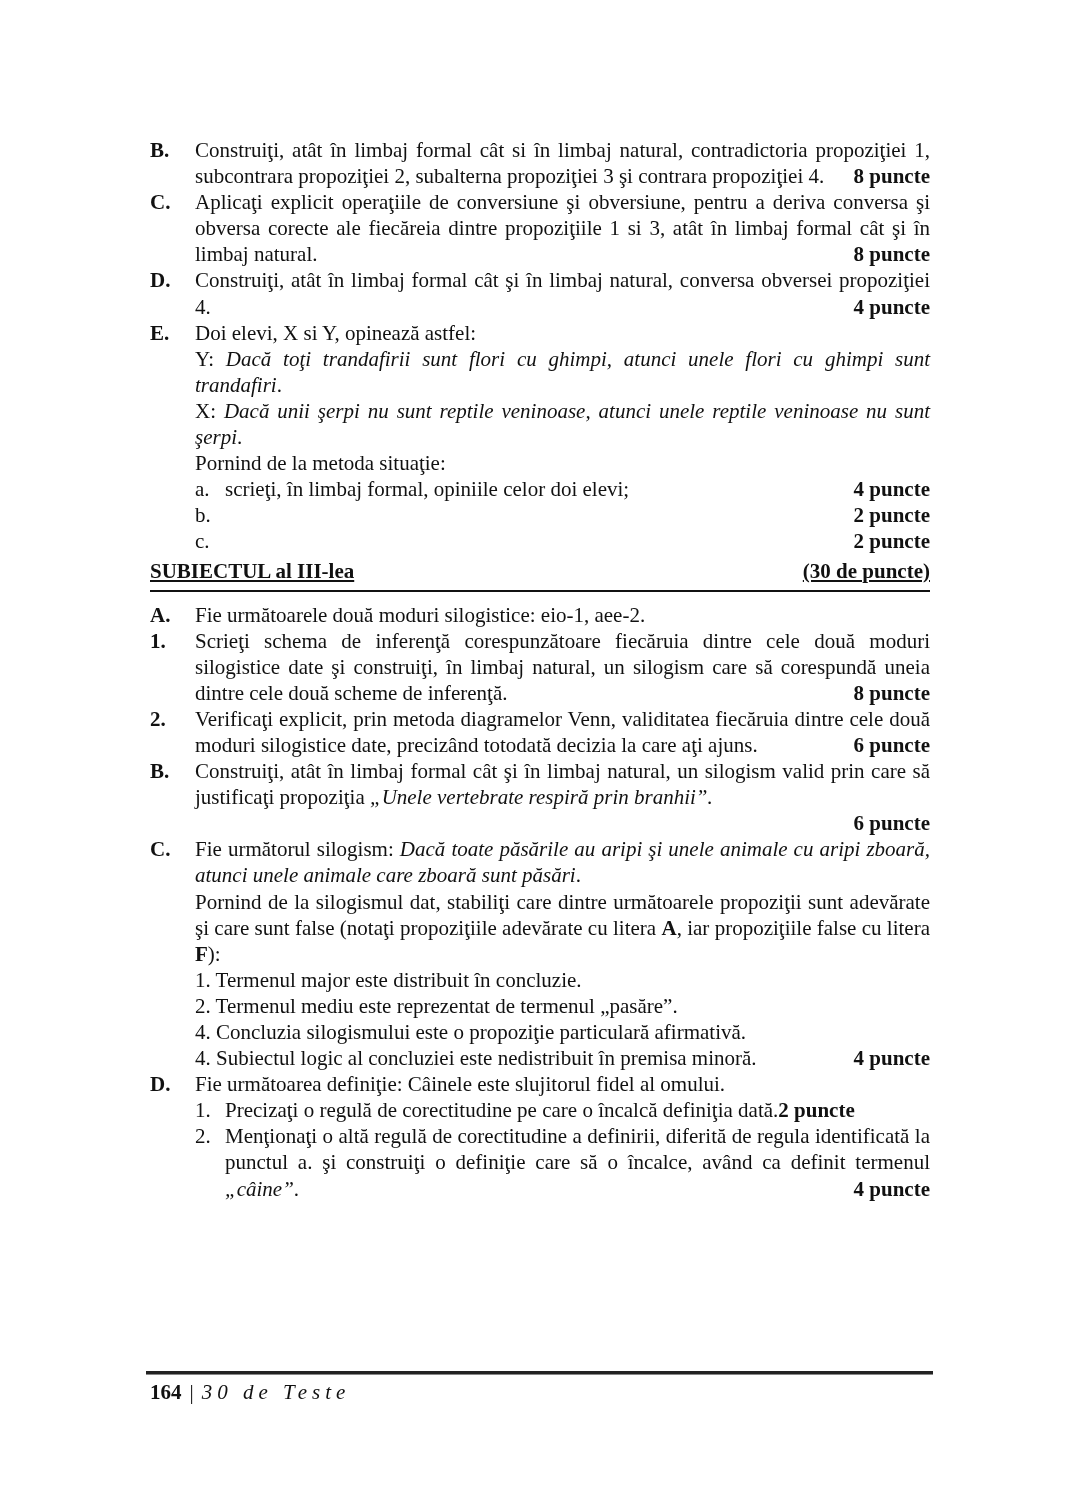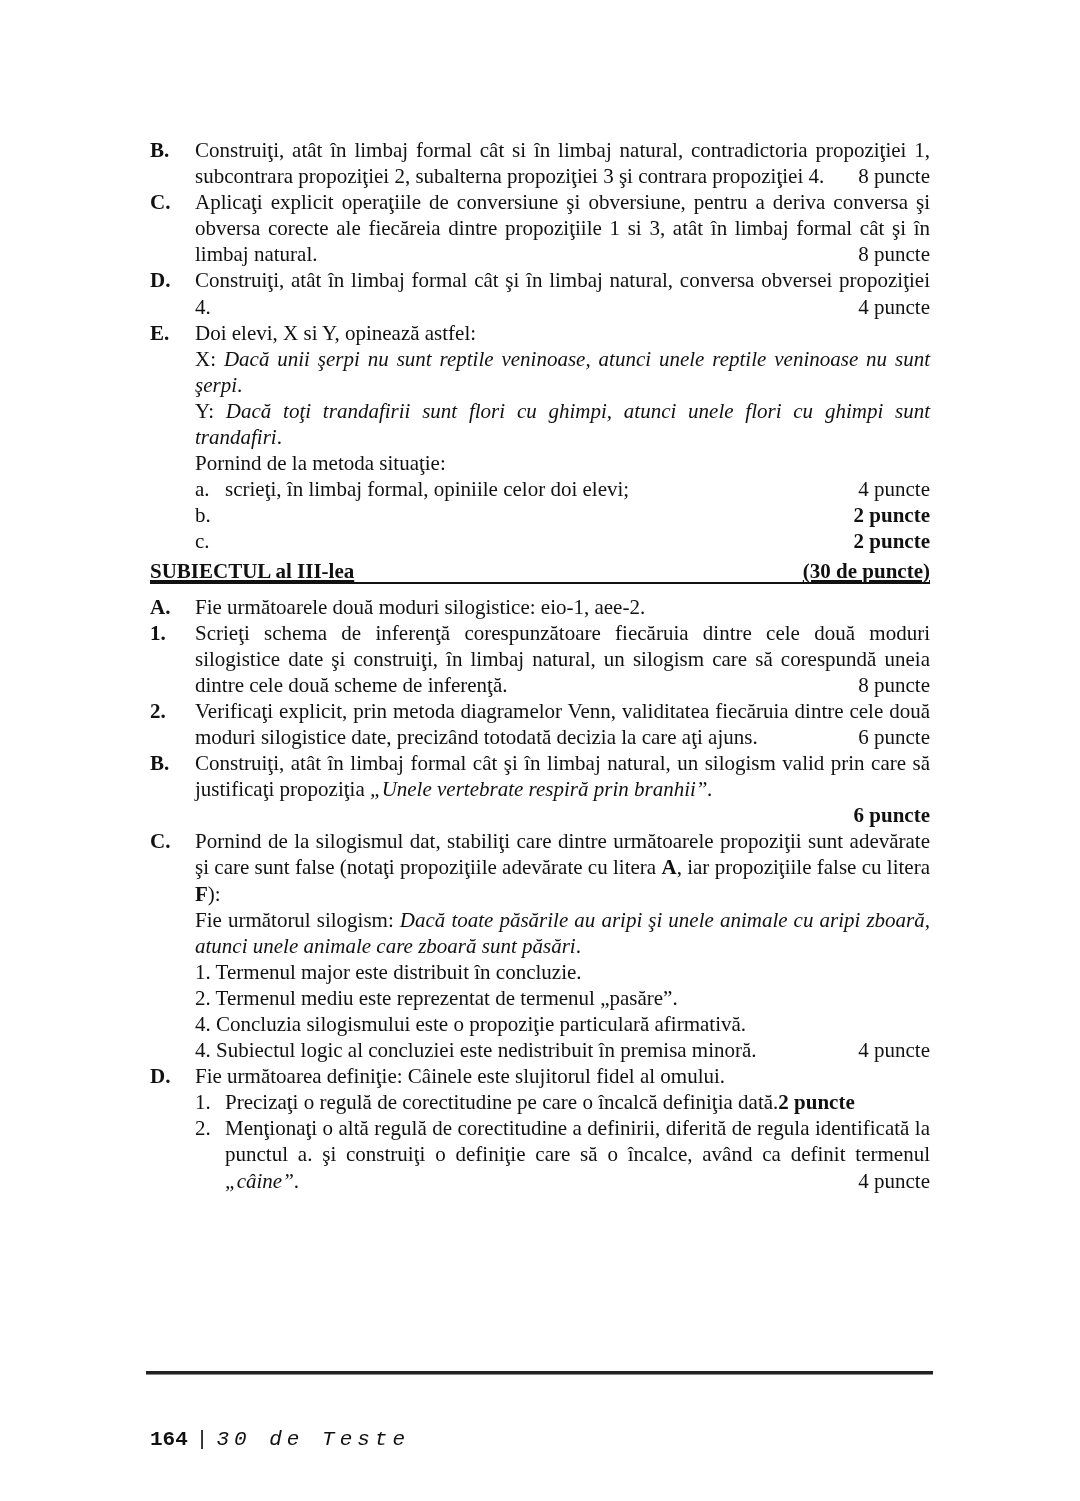--- a/index.html
+++ b/index.html
@@ -2,31 +2,31 @@
 <html><head>
 <meta charset="utf-8">
 <style>
   html, body { margin: 0; padding: 0; background: #ffffff; }
   body { width: 1080px; height: 1501px; position: relative; overflow: hidden;
          font-family: "Liberation Serif", "DejaVu Serif", serif; color: #111; }
   .page { position: absolute; left: 150px; top: 137px; width: 780px; font-size: 21px; line-height: 26.1px; }
   .item { position: relative; padding-left: 45px; }
   .lbl { position: absolute; left: 0; top: 0; font-weight: bold; }
   .just { text-align: justify; }
-  .pts { font-weight: normal; float: right; }
+  .pts { font-weight: bold; float: right; }
   .ptsline { text-align: right; font-weight: bold; }
   .sub { position: relative; padding-left: 30px; }
   .sublbl { position: absolute; left: 0; top: 0; }
   em { font-style: italic; }
   .heading { display: flex; justify-content: space-between; font-weight: bold; border-bottom: 2px solid #111;
-             line-height: 22px; margin-top: 5px; margin-bottom: 10px; padding-bottom: 0; }
+             line-height: 22px; margin-top: 5px; margin-bottom: 10px; padding-bottom: 8px; }
   .heading span { text-decoration: underline; }
   .footer-rule { position: absolute; left: 146px; top: 1371px; width: 787px; height: 3px; background: #222;
                  border-bottom: 1px solid #888; }
-  .footer { position: absolute; left: 150px; top: 1428px; font-size: 21px; font-family: Liberation Mono, monospace; }
+  .footer { position: absolute; left: 150px; top: 1380px; font-size: 21px; }
   .footer .num { font-weight: bold; }
   .footer .sep { margin: 0 8px; }
   .footer .book { font-style: italic; letter-spacing: 5px; }
   .clear::after { content: ""; display: block; clear: both; }
 </style>
 </head>
 <body>
 
 <div class="page">
 
@@ -51,24 +51,24 @@
     <div class="just clear">
       <span>Construiţi, atât în limbaj formal cât şi în limbaj natural, conversa obversei propoziţiei 4.</span>
       <span class="pts">4 puncte</span>
     </div>
   </div>
 
   <div class="item">
     <span class="lbl">E.</span>
     <div>Doi elevi, X si Y, opinează astfel:</div>
     <div class="just">
-      <span>X: </span><em>Dacă unii şerpi nu sunt reptile veninoase, atunci unele reptile veninoase nu sunt şerpi</em>.
+      <span>Y: </span><em>Dacă toţi trandafirii sunt flori cu ghimpi, atunci unele flori cu ghimpi sunt trandafiri</em>.
     </div>
     <div class="just">
-      <span>Y: </span><em>Dacă toţi trandafirii sunt flori cu ghimpi, atunci unele flori cu ghimpi sunt trandafiri</em>.
+      <span>X: </span><em>Dacă unii şerpi nu sunt reptile veninoase, atunci unele reptile veninoase nu sunt şerpi</em>.
     </div>
     <div>Pornind de la metoda situaţie:</div>
     <div class="sub clear">
       <span class="sublbl">a.</span>
       <span>scrieţi, în limbaj formal, opiniile celor doi elevi;</span>
       <span class="pts">4 puncte</span>
     </div>
     <div class="sub">
       <span class="sublbl">b.</span>
       <div class="ptsline">2 puncte</div>
@@ -109,24 +109,24 @@
     <span class="lbl">B.</span>
     <div class="just">
       <span>Construiţi, atât în limbaj formal cât şi în limbaj natural, un silogism valid prin care să justificaţi propoziţia </span><em>„Unele vertebrate respiră prin branhii”.</em>
     </div>
     <div class="ptsline">6 puncte</div>
   </div>
 
   <div class="item">
     <span class="lbl">C.</span>
     <div class="just">
-      <span>Pornind de la silogismul dat, stabiliţi care dintre următoarele propoziţii sunt adevărate şi care sunt false (notaţi propoziţiile adevărate cu litera </span><b>A</b><span>, iar propoziţiile false cu litera </span><b>F</b><span>):</span>
+      <span>Fie următorul silogism: </span><em>Dacă toate păsările au aripi şi unele animale cu aripi zboară, atunci unele animale care zboară sunt păsări</em>.
     </div>
     <div class="just">
-      <span>Fie următorul silogism: </span><em>Dacă toate păsările au aripi şi unele animale cu aripi zboară, atunci unele animale care zboară sunt păsări</em>.
+      <span>Pornind de la silogismul dat, stabiliţi care dintre următoarele propoziţii sunt adevărate şi care sunt false (notaţi propoziţiile adevărate cu litera </span><b>A</b><span>, iar propoziţiile false cu litera </span><b>F</b><span>):</span>
     </div>
     <div>1. Termenul major este distribuit în concluzie.</div>
     <div>2. Termenul mediu este reprezentat de termenul „pasăre”.</div>
     <div>4. Concluzia silogismului este o propoziţie particulară afirmativă.</div>
     <div class="clear">
       <span>4. Subiectul logic al concluziei este nedistribuit în premisa minoră.</span>
       <span class="pts">4 puncte</span>
     </div>
   </div>
 

